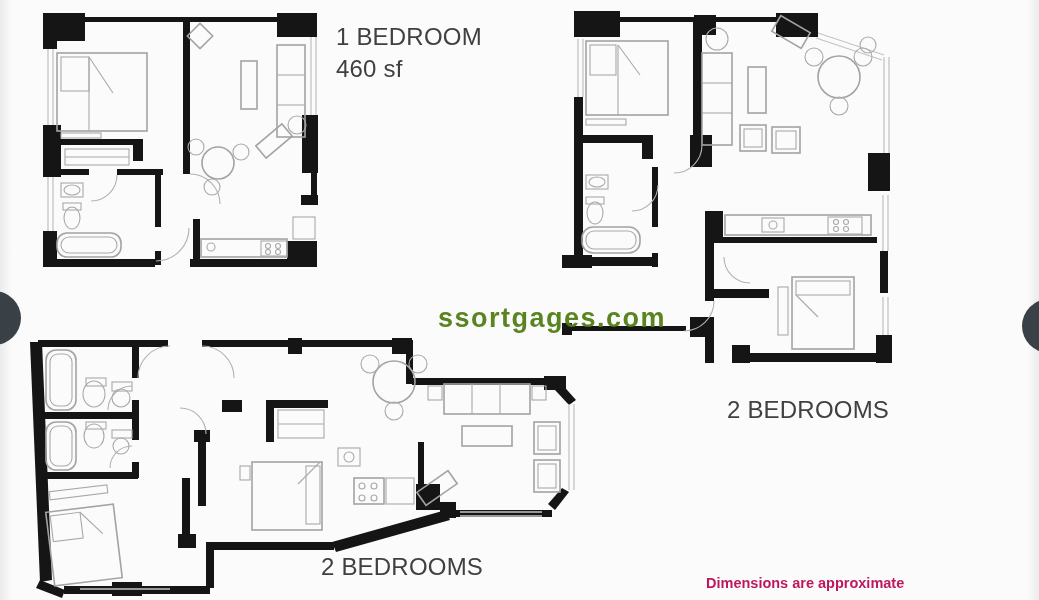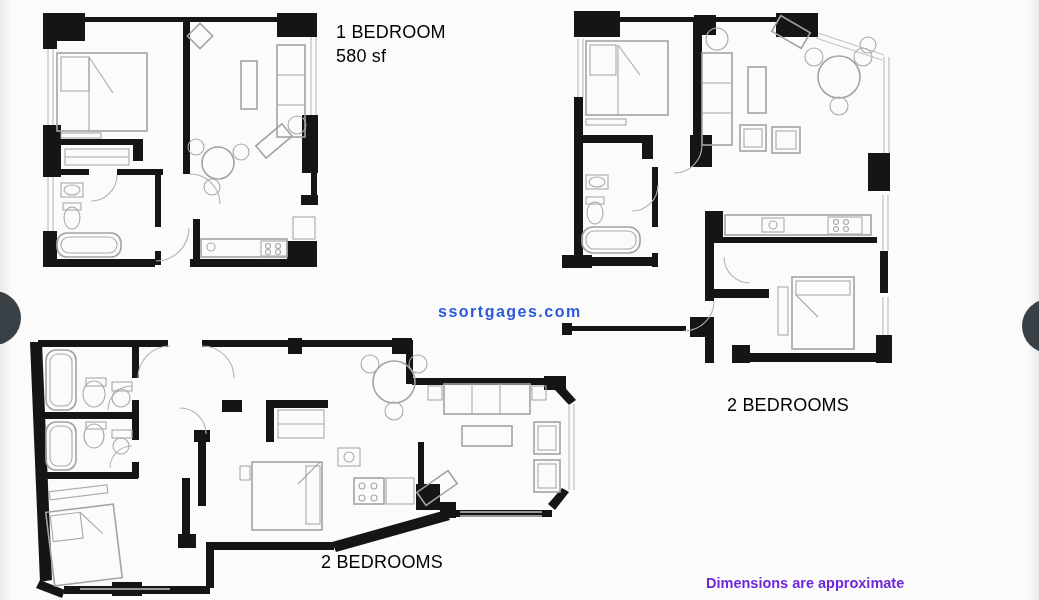--- a/index.html
+++ b/index.html
@@ -8,23 +8,23 @@
   .edge{position:absolute;top:0;bottom:0;width:12px;z-index:5;pointer-events:none;}
   .edge.left{left:0;background:linear-gradient(to right,#ebebeb,rgba(251,251,251,0));}
   .edge.right{right:0;background:linear-gradient(to left,#ebebeb,rgba(251,251,251,0));}
   .navbtn{position:absolute;width:54px;height:54px;border-radius:50%;background:#394046;
           border:none;z-index:6;color:#f5f5f5;font-size:18px;display:flex;align-items:center;
           justify-content:center;cursor:pointer;padding:0;}
   .navbtn.prev{left:-33px;top:291px;}
   .navbtn.next{left:1022px;top:299px;}
   .navbtn span{pointer-events:none;}
   .plan{position:absolute;}
-  .label{position:absolute;color:#000000;font-size:18px;line-height:1.32;letter-spacing:.2px;}
-  .disclaimer{position:absolute;left:706px;top:575px;font-size:14.5px;font-weight:700;color:#6d28d9;}
-  .watermark{position:absolute;left:438px;top:303px;font-size:16px;font-weight:700;color:#1d4ed8;
+  .label{position:absolute;color:#404040;font-size:24px;line-height:1.32;letter-spacing:.2px;}
+  .disclaimer{position:absolute;left:706px;top:575px;font-size:14.5px;font-weight:700;color:#be185d;}
+  .watermark{position:absolute;left:438px;top:303px;font-size:27px;font-weight:700;color:#4d7c0f;
              letter-spacing:1.5px;filter:blur(.6px);opacity:.93;z-index:4;white-space:nowrap;}
   
   .w{fill:#151515;}                                  
   .f{fill:none;stroke:#a3a3a3;stroke-width:1.6;}     
   .f2{fill:none;stroke:#a9a9a9;stroke-width:1.1;}    
   .wn{stroke:#c4c4c4;stroke-width:1.3;}              
   .ar{fill:none;stroke:#b2b2b2;stroke-width:1.1;}    
 </style>
 </head>
 <body>
@@ -335,21 +335,21 @@
     </g>
     <g>
       <line class="wn" x1="440" y1="182" x2="522" y2="182"></line>
         <line class="wn" x1="440" y1="186" x2="522" y2="186"></line>
       <line class="wn" x1="60" y1="259" x2="150" y2="259"></line>
     </g>
   </svg>
 
   <div class="label" style="left:336px;top:21px">
     <div>1 BEDROOM</div>
-    <div>580 sf</div>
+    <div>460 sf</div>
   </div>
 
   <div class="label" style="left:727px;top:394px">
     <div>2 BEDROOMS</div>
   </div>
 
   <div class="label" style="left:321px;top:551px">
     <div>2 BEDROOMS</div>
   </div>
 

